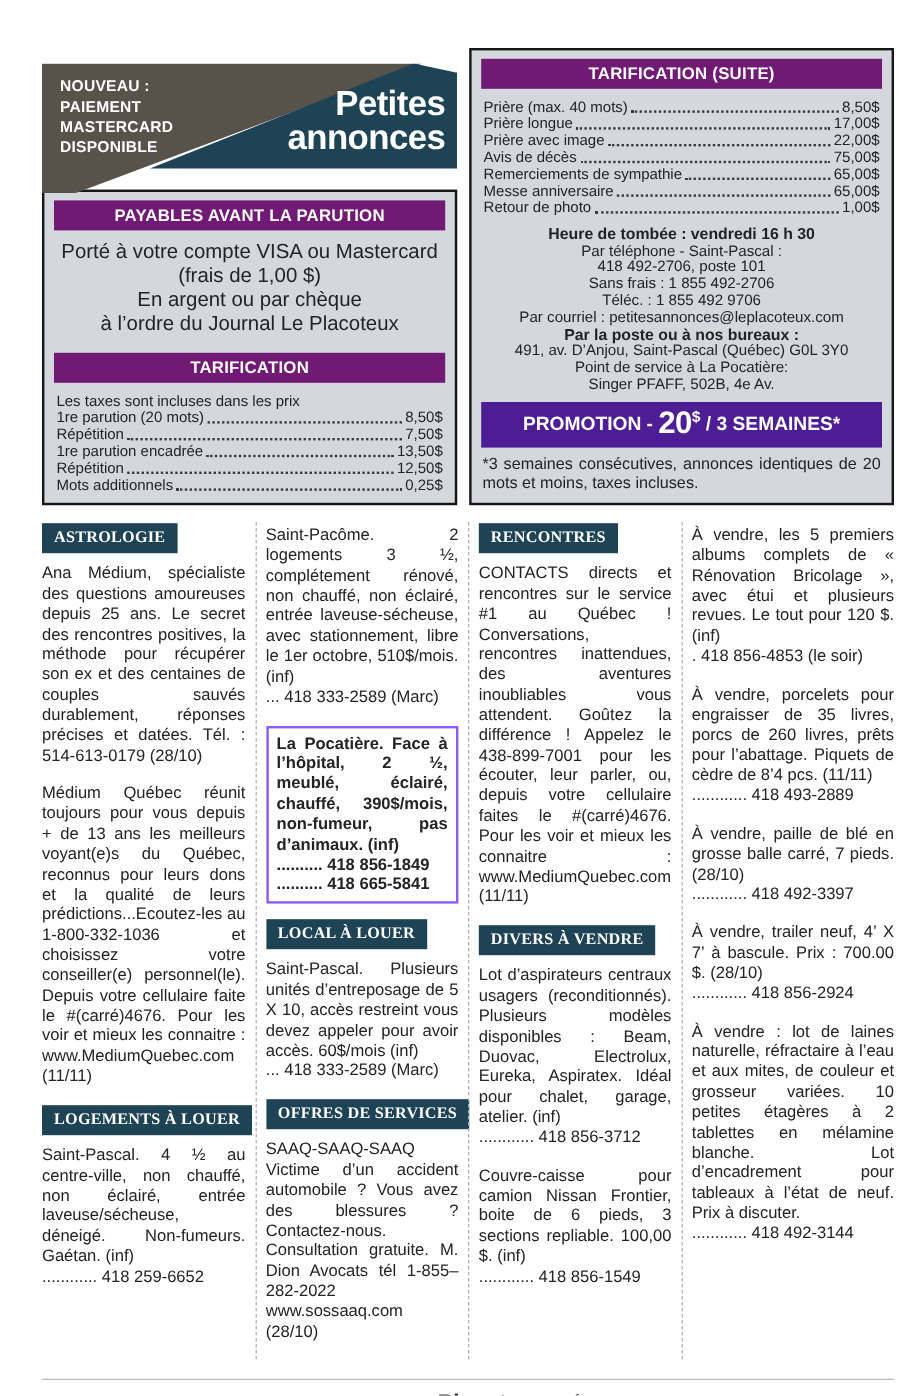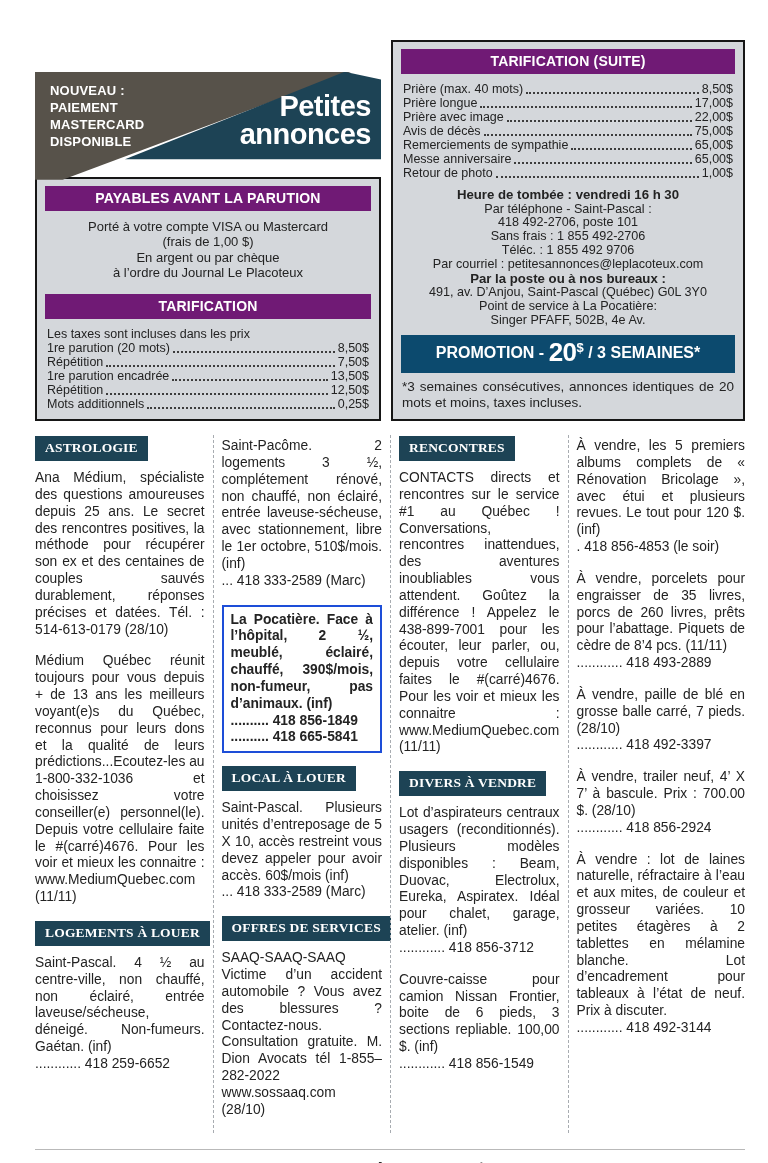--- a/index.html
+++ b/index.html
@@ -22,54 +22,54 @@
   .mh-title { position:absolute; top:20px; right:10px; color:#fff; font-weight:bold;
               font-size:29px; line-height:.98; text-align:right; letter-spacing:-.5px; }
 
   .panel { border:2px solid #161616; background:#d4d7db; }
   .panel-left { margin-top:-3px; }
 
   .bar { background:#701a75; color:#fff; font-weight:bold; text-align:center;
          font-size:14px; padding:4px 6px 5px; letter-spacing:.2px; }
   .panel .bar { margin:7px 8px 6px; }
 
-  .center-lines { text-align:center; font-size:13px; line-height:1.18; padding:2px 8px 7px; }
+  .center-lines { text-align:center; font-size:17px; line-height:1.18; padding:2px 8px 7px; }
 
   .price-list { padding:2px 10px 8px; font-size:12.5px; }
   .price-note { line-height:1.12; }
   .price-row { display:flex; line-height:1.12; }
   .price-label { white-space:nowrap; }
   .price-dots { flex:1; position:relative; min-width:8px; }
   .price-dots::after { content:""; position:absolute; left:3px; right:3px; bottom:2px;
                        border-bottom:2px dotted #3c3c3c; }
   .price-value { white-space:nowrap; }
 
   .contact { text-align:center; font-size:12.6px; line-height:1.1; padding:0 6px 5px; }
   .contact .b { font-weight:bold; font-size:13.2px; }
 
-  .promo-bar { background:#0c4a6e; color:#fff; margin:2px 8px 0; text-align:center;
+  .promo-bar { background:#4c1d95; color:#fff; margin:2px 8px 0; text-align:center;
                padding:2px 4px 5px; }
   .promo-bar .t { font-weight:bold; font-size:16px; vertical-align:3px; }
   .promo-bar .amt { font-weight:bold; font-size:26px; letter-spacing:-.5px; }
   .promo-bar .cur { font-weight:bold; font-size:13px; vertical-align:9px; }
   .footnote { font-size:13.5px; line-height:1.2; text-align:justify; padding:6px 9px 8px; }
 
   
   .columns { display:flex; margin-top:14px; min-height:658px; align-items:stretch; }
   .col { width:25%; padding:0 8px; }
   .col:first-child { padding-left:0; }
   .col:last-child { padding-right:0; }
   .col + .col { border-left:1px dashed #a8acb1; }
 
   .col-bar { background:#1d4355; color:#fff; font-weight:bold; font-size:13.5px;
              text-align:center; padding:4px 10px 5px; width:fit-content;
              margin:1px 0 9px; letter-spacing:.2px; white-space:nowrap;font-family:Liberation Serif, serif; }
   .ad { font-size:13.8px; line-height:1.22; text-align:justify; white-space:pre-line;
         margin-bottom:15px; }
-  .ad.boxed { border:2px solid #1d4ed8; padding:5px 7px; font-weight:bold; margin-bottom:13px; }
+  .ad.boxed { border:2px solid #8b5cf6; padding:5px 7px; font-weight:bold; margin-bottom:13px; }
   .ad.first-flush { margin-top:3px; }
 
   
   .footer { margin-top:16px; border-top:1px solid #b9b9b9; padding:9px 2px 0;
             display:flex; justify-content:flex-end; align-items:baseline; }
   .brand { font-size:20px; font-weight:bold; color:#2c2c2c; letter-spacing:-.5px; }
   .f-sep { color:#8b8b8b; font-size:16px; margin:0 8px; }
   .f-ed { font-size:16px; color:#222; }
   .f-dot { font-size:16px; color:#222; margin:0 6px; }
   .f-date { font-size:16px; color:#222; }

